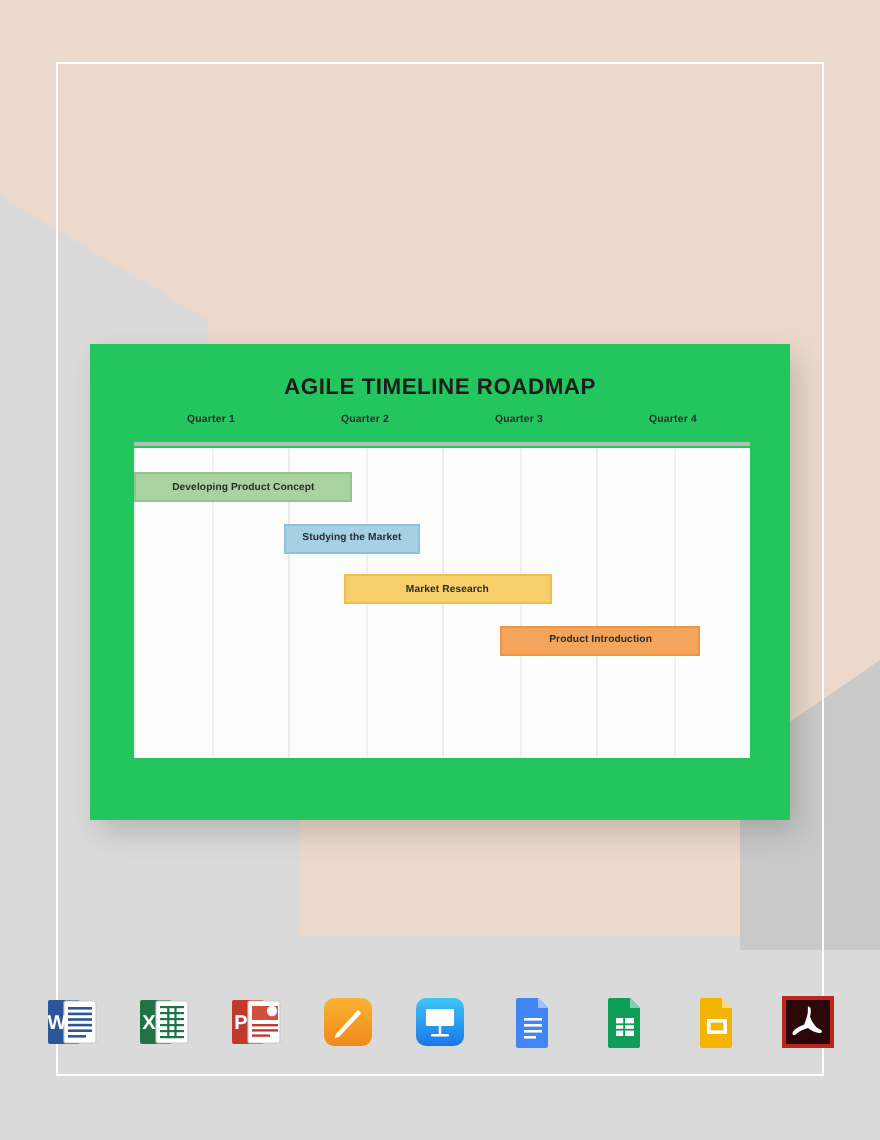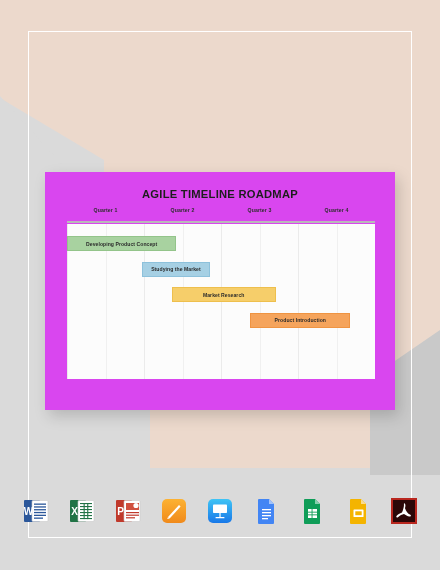--- a/index.html
+++ b/index.html
@@ -80,21 +80,21 @@
     pointer-events: none;
   }
 
   
   .doc-card {
     position: absolute;
     left: 45px;
     top: 172px;
     width: 350px;
     height: 238px;
-    background: #d946ef;
+    background: #22c55e;
     box-shadow: 4px 6px 14px rgba(0,0,0,0.17);
   }
 
   .doc-title {
     position: absolute;
     top: 16px;
     left: 0;
     width: 350px;
     text-align: center;
     font-size: 11.2px;

